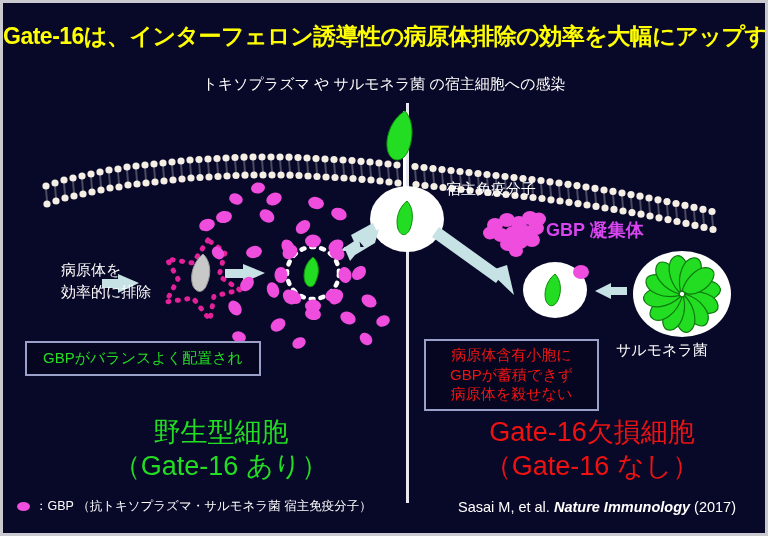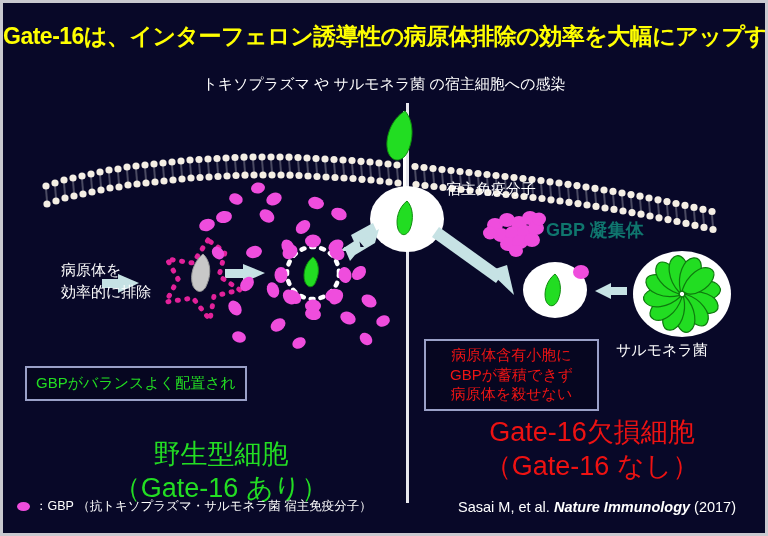--- a/index.html
+++ b/index.html
@@ -15,32 +15,32 @@
     left:0;right:0;top:18px;text-align:center;
     color:#ffff00;font-size:23px;font-weight:700;letter-spacing:-0.5px;
     white-space:nowrap;
   }
   .subttl{
     left:0;right:0;top:72px;text-align:center;
     color:#ffffff;font-size:15px;white-space:nowrap;
   }
   .wtxt{color:#ffffff;font-size:15px;line-height:1.35;white-space:nowrap;}
   .label-vesicle{left:443px;top:176px;}
-  .label-gbp-agg{left:543px;top:215px;color:#0f766e;font-size:18px;font-weight:700;white-space:nowrap;}
+  .label-gbp-agg{left:543px;top:215px;color:#d946ef;font-size:18px;font-weight:700;white-space:nowrap;}
   .label-exclude{left:12px;top:256px;line-height:1.45;margin-left:46px;}
   .label-prolif{left:613px;top:337px;}
   .box{
     position:absolute;box-sizing:border-box;
     border:2px solid #9aa0c8;background:#060620;
     text-align:center;white-space:nowrap;line-height:1.3;
   }
-  .box-green{left:22px;top:338px;padding:5px 9px 6px;color:#22dd22;font-size:15px;margin-top:25px;}
+  .box-green{left:22px;top:338px;padding:5px 16px 6px;color:#22dd22;font-size:15px;}
   .box-red{left:421px;top:336px;padding:4px 24px 5px;color:#ef1414;font-size:15px;}
   .bigcap{position:absolute;text-align:center;white-space:nowrap;line-height:1.25;font-size:27px;font-weight:500;}
-  .cap-wt{left:88px;top:413px;width:260px;color:#23dd23;margin-top:22px;}
+  .cap-wt{left:88px;top:413px;width:260px;color:#23dd23;}
   .cap-ko{left:424px;top:413px;width:330px;color:#ee1212;}
   .legend{left:14px;top:495px;color:#ffffff;font-size:12.5px;white-space:nowrap;}
   .legend-dot{
     display:inline-block;width:13px;height:9px;border-radius:50%;
     background:#ef4ddd;vertical-align:middle;margin-right:5px;
   }
   .cite{left:455px;top:496px;color:#ffffff;font-size:14.5px;white-space:nowrap;}
   .cite i{font-style:italic;font-weight:700;}
   svg{position:absolute;left:0;top:0;overflow:visible;}
 </style>

